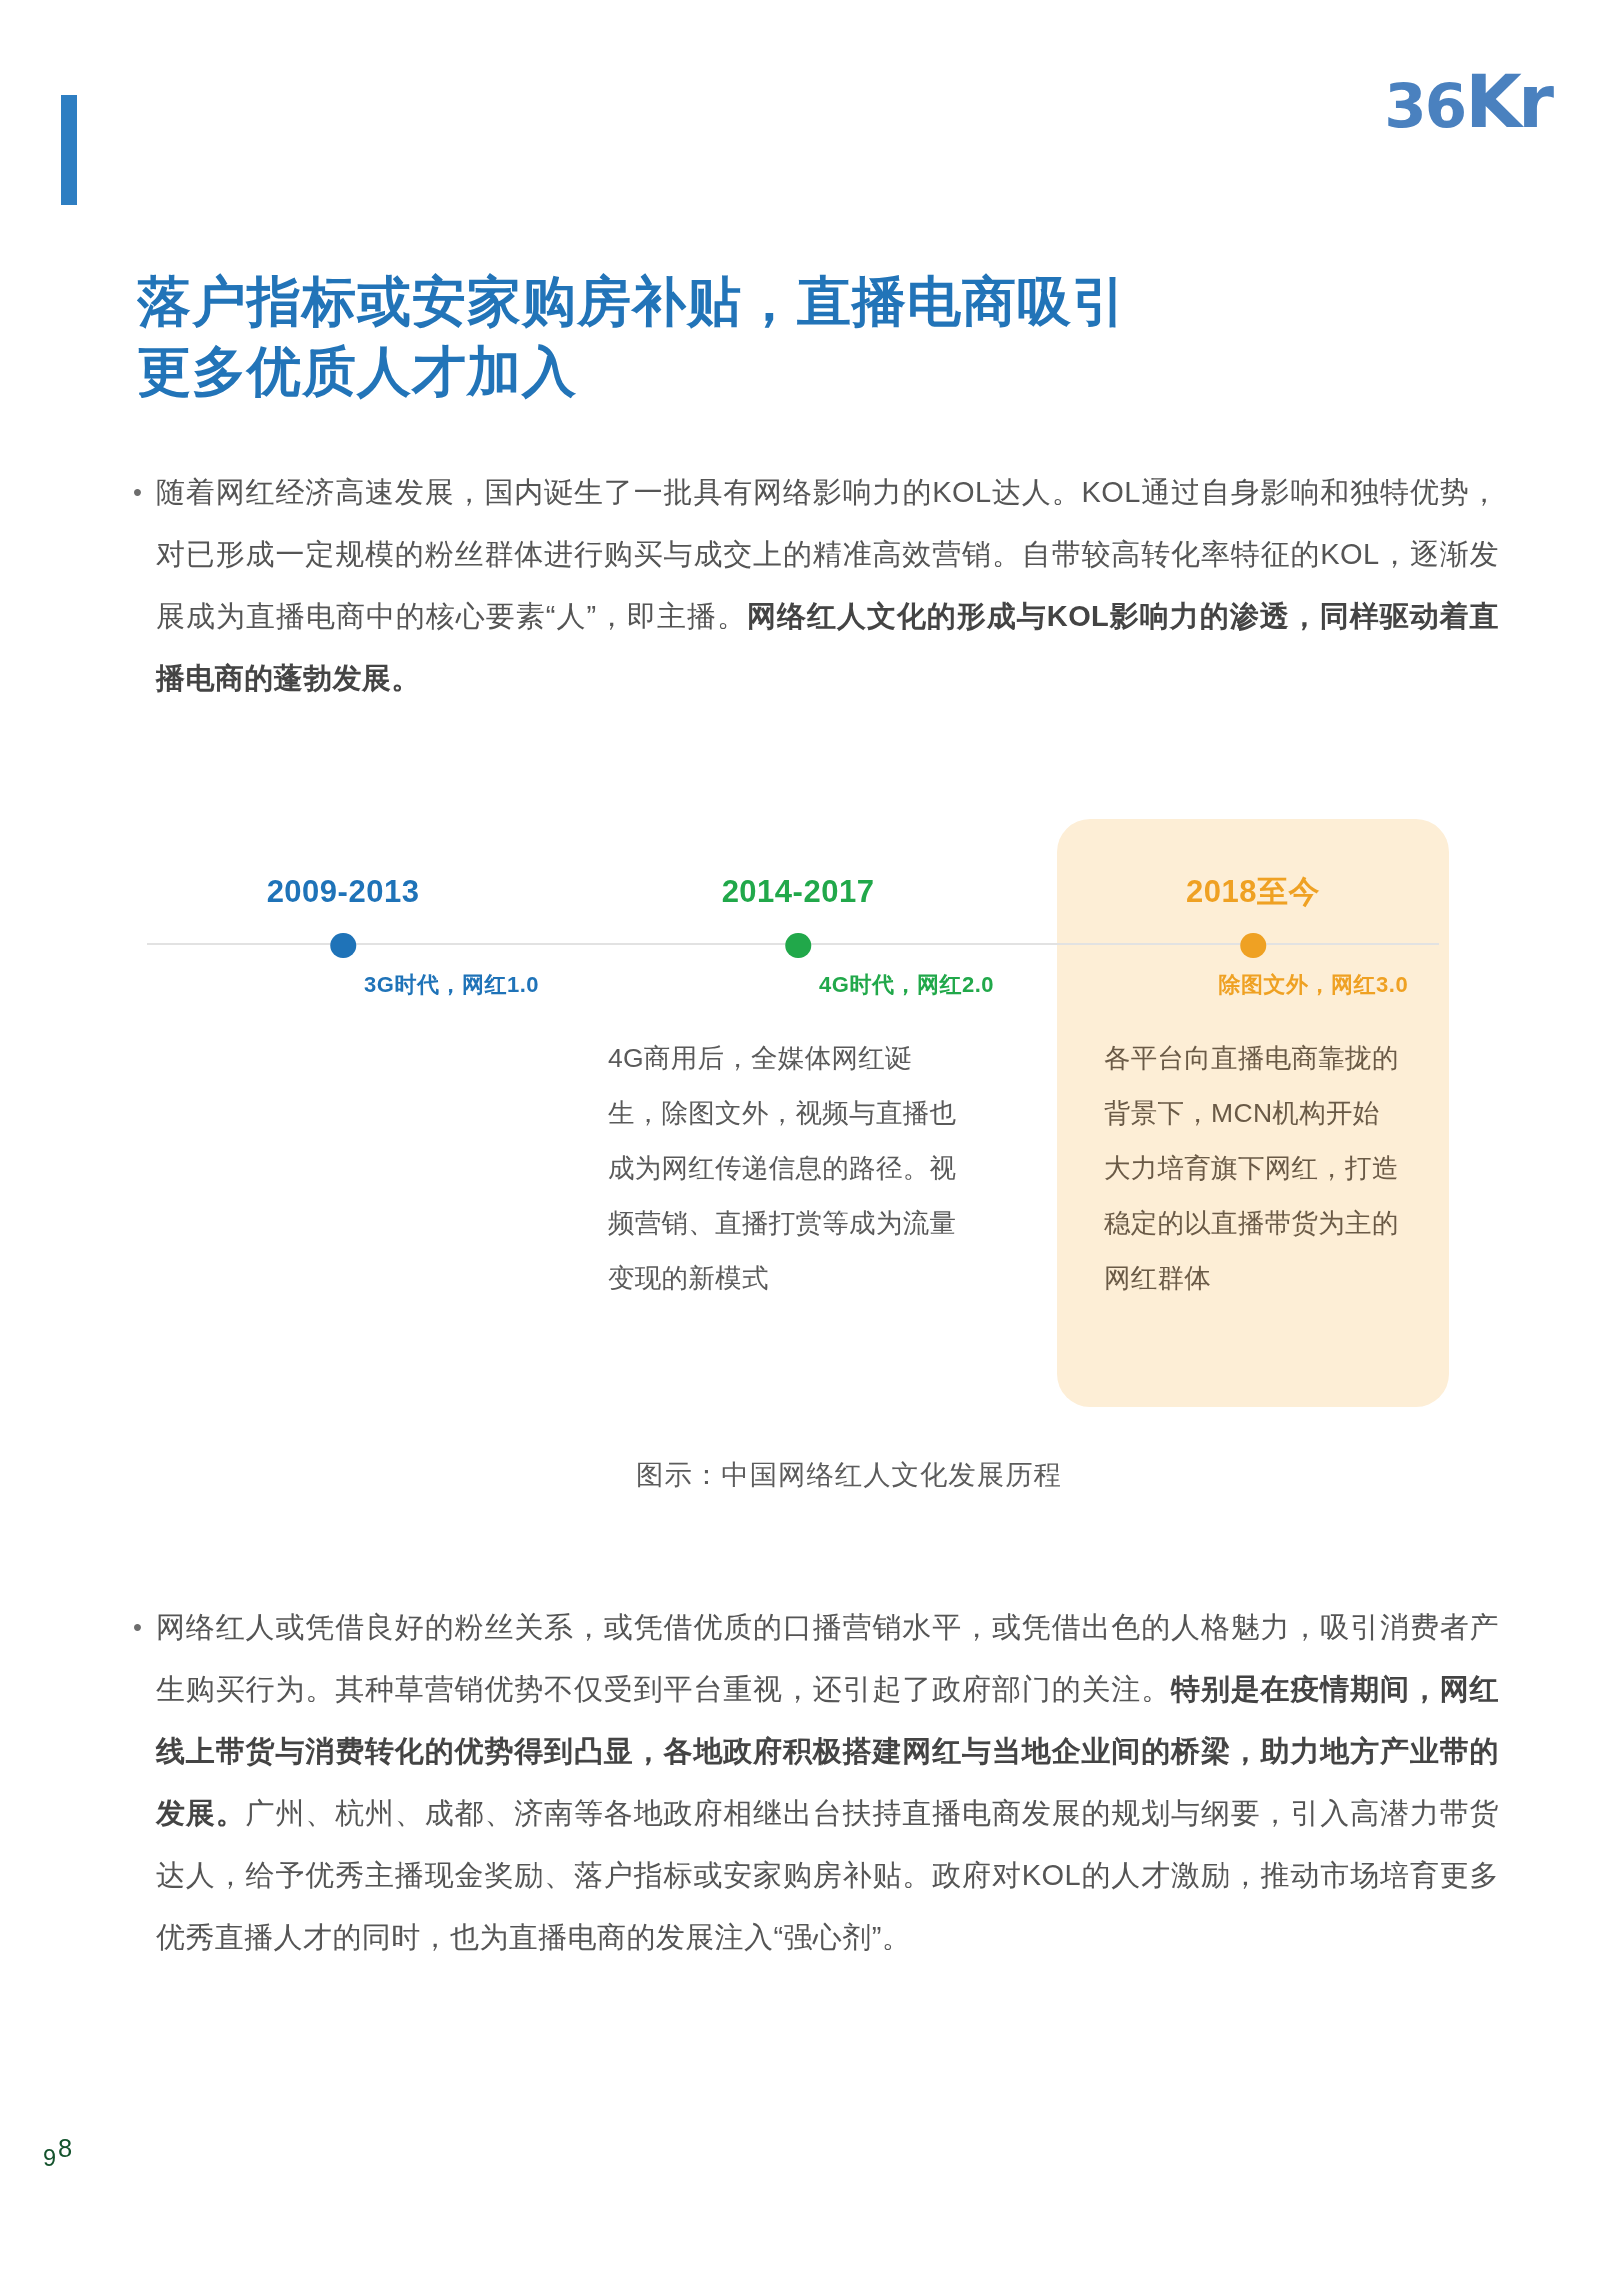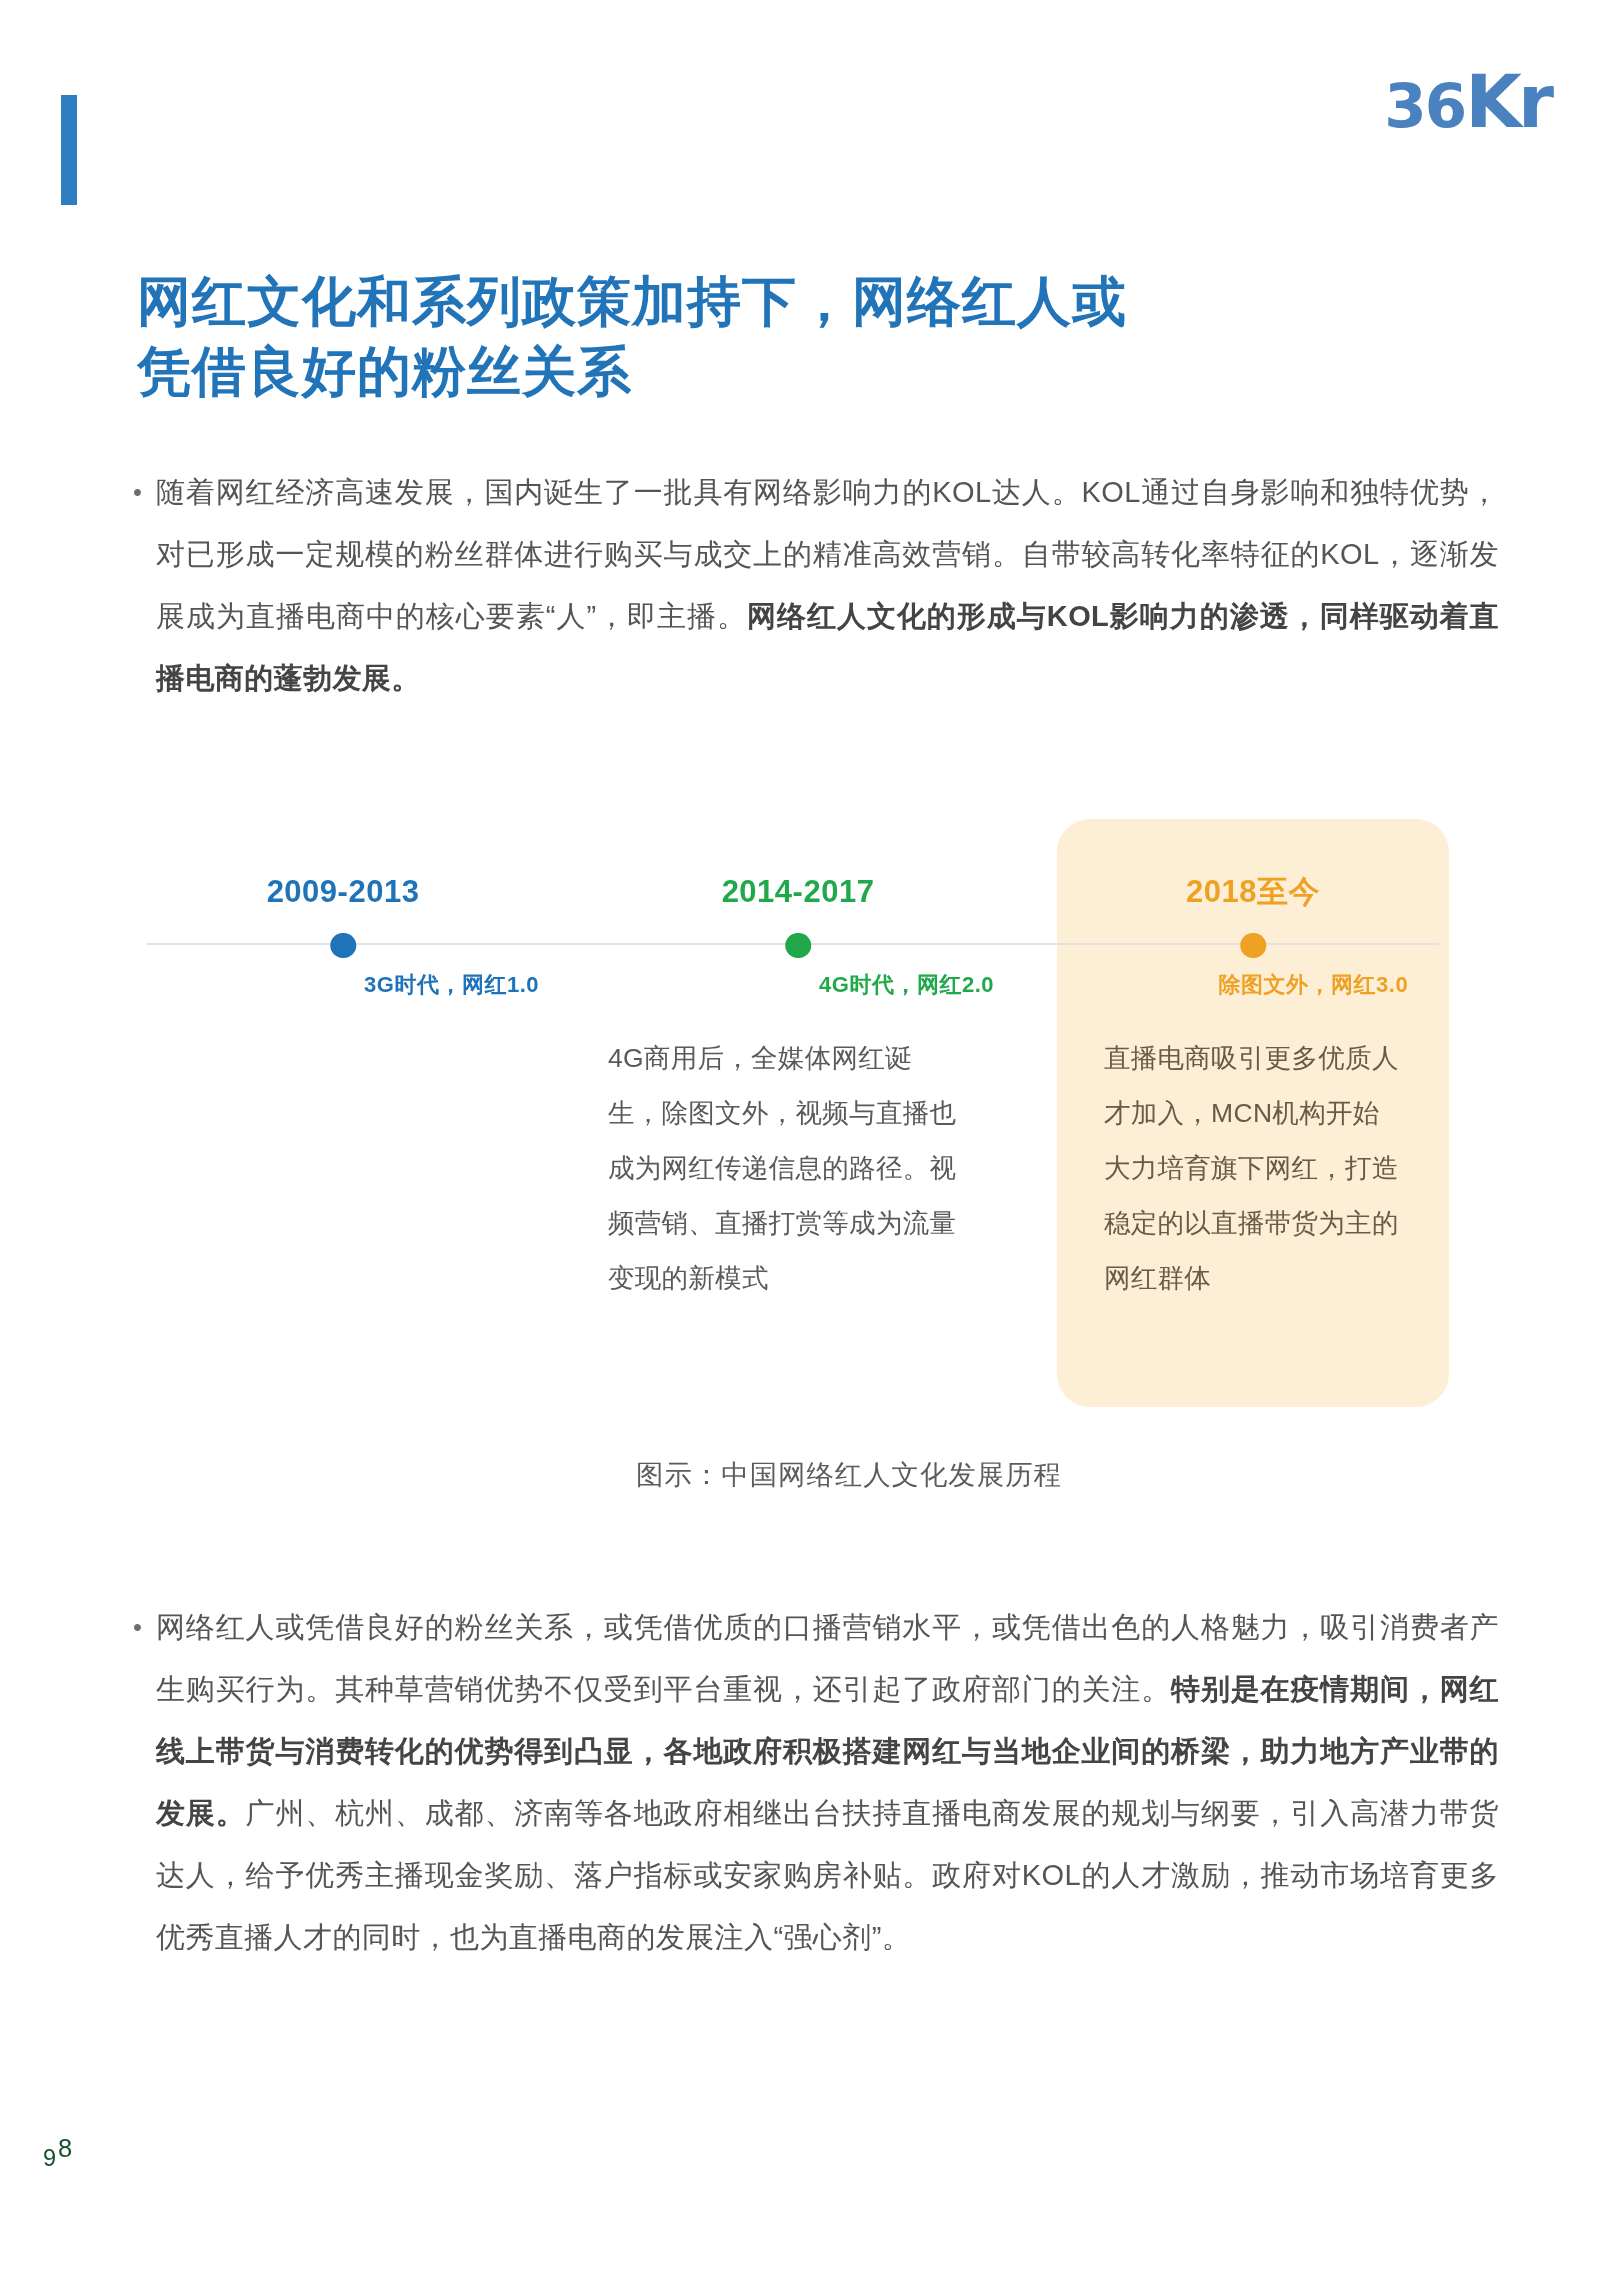--- a/index.html
+++ b/index.html
@@ -215,21 +215,21 @@
 </style>
 </head>
 <body>
 
 <div class="page">
 
   <div class="accent-bar"></div>
 
   <div class="brand-logo"><span>36</span><span class="kr">Kr</span></div>
 
-  <h1 class="page-title">网红文化和系列政策加持下，网络红人或凭借良好的粉丝关系</h1>
+  <h1 class="page-title">落户指标或安家购房补贴，直播电商吸引更多优质人才加入</h1>
 
   <div class="bullet-block" id="para-one">
     <div class="bullet-dot">•</div>
     <div class="bullet-text"><span>随着网红经济高速发展，国内诞生了一批具有网络影响力的KOL达人。KOL通过自身影响和独特优势，对已形成一定规模的粉丝群体进行购买与成交上的精准高效营销。自带较高转化率特征的KOL，逐渐发展成为直播电商中的核心要素“人”，即主播。</span><b>网络红人文化的形成与KOL影响力的渗透，同样驱动着直播电商的蓬勃发展。</b></div>
   </div>
 
   <div class="figure">
     <div class="tl-highlight"></div>
     <div class="tl-axis"></div>
 
@@ -251,21 +251,21 @@
         <div class="tl-stage" style="color:#21a84a">4G时代，网红2.0</div>
         <div class="tl-desc">4G商用后，全媒体网红诞生，除图文外，视频与直播也成为网红传递信息的路径。视频营销、直播打赏等成为流量变现的新模式</div>
       </div>
 
       <div class="tl-col c3">
         <div class="tl-period" style="color:#efa123">2018至今</div>
         <div class="tl-node-row">
           <div class="tl-node" style="background:#efa123"></div>
         </div>
         <div class="tl-stage" style="color:#efa123">除图文外，网红3.0</div>
-        <div class="tl-desc">直播电商吸引更多优质人才加入，MCN机构开始大力培育旗下网红，打造稳定的以直播带货为主的网红群体</div>
+        <div class="tl-desc">各平台向直播电商靠拢的背景下，MCN机构开始大力培育旗下网红，打造稳定的以直播带货为主的网红群体</div>
       </div>
 
     </div>
   </div>
 
   <div class="fig-caption">图示：中国网络红人文化发展历程</div>
 
   <div class="bullet-block" id="para-two">
     <div class="bullet-dot">•</div>
     <div class="bullet-text"><span>网络红人或凭借良好的粉丝关系，或凭借优质的口播营销水平，或凭借出色的人格魅力，吸引消费者产生购买行为。其种草营销优势不仅受到平台重视，还引起了政府部门的关注。</span><b>特别是在疫情期间，网红线上带货与消费转化的优势得到凸显，各地政府积极搭建网红与当地企业间的桥梁，助力地方产业带的发展。</b><span>广州、杭州、成都、济南等各地政府相继出台扶持直播电商发展的规划与纲要，引入高潜力带货达人，给予优秀主播现金奖励、落户指标或安家购房补贴。政府对KOL的人才激励，推动市场培育更多优秀直播人才的同时，也为直播电商的发展注入“强心剂”。</span></div>

